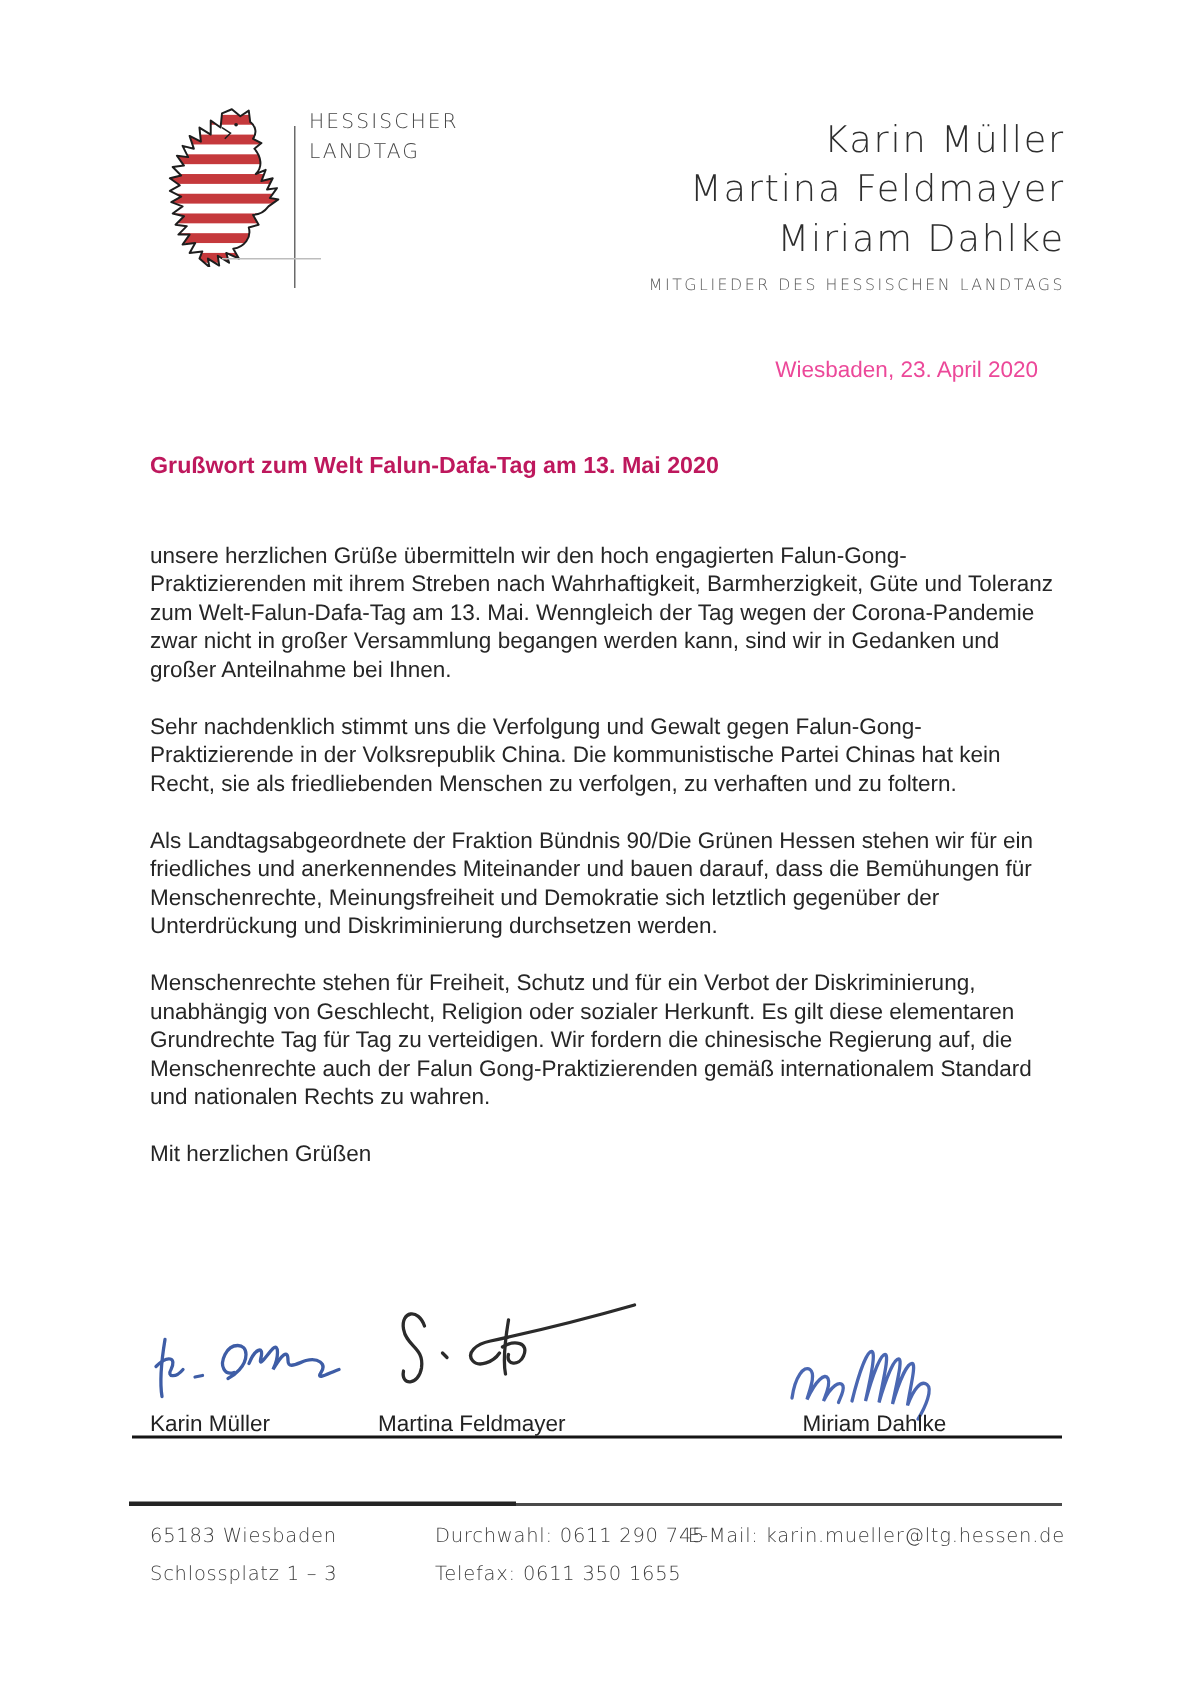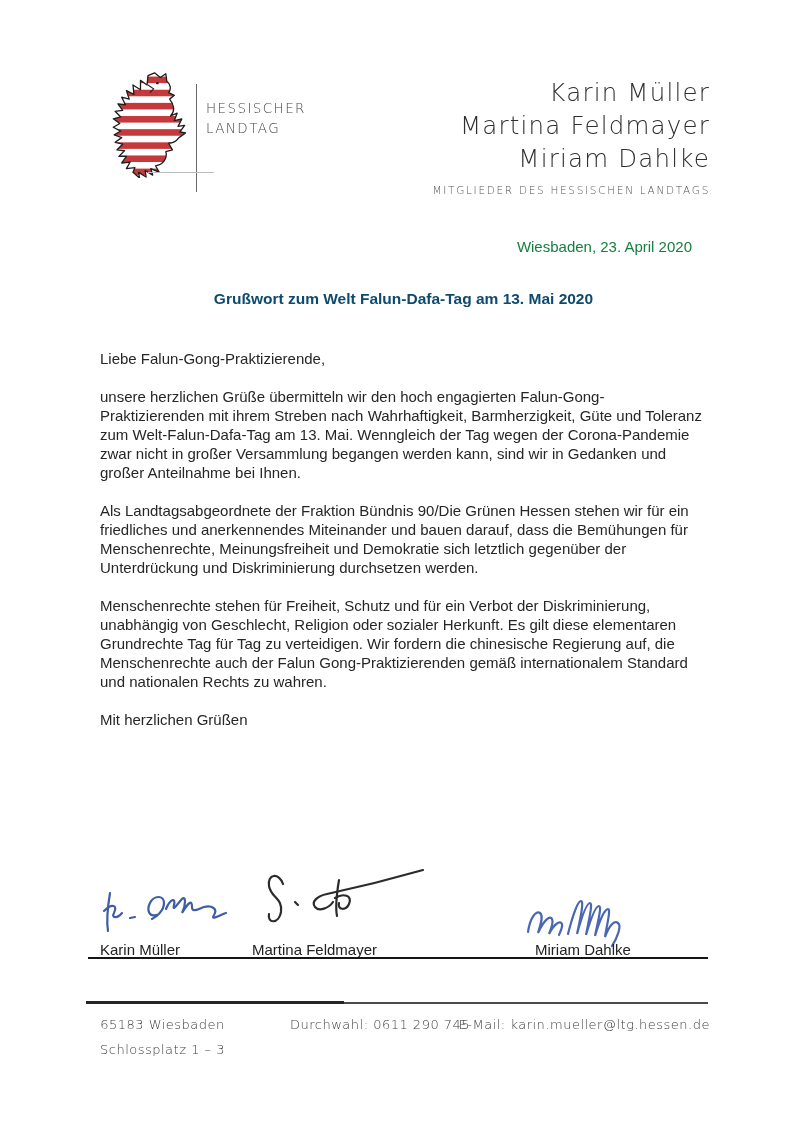--- a/index.html
+++ b/index.html
@@ -5,50 +5,50 @@
   html,body{margin:0;padding:0;background:#ffffff;}
   .page{
     position:relative;width:794px;height:1122px;background:#ffffff;
     font-family:"Liberation Sans",sans-serif;color:#262626;overflow:hidden;
   }
   
   .logo-wrap{position:absolute;left:100px;top:70px;width:96px;height:108px;}
   .logo-sep{position:absolute;left:196px;top:84px;width:1px;height:108px;background:#6a6a6a;}
   .fold-mark{position:absolute;left:148px;top:172px;width:66px;height:1px;background:#bdbdbd;}
   .org-name{
-    position:absolute;left:206px;top:98px;
+    position:absolute;left:206px;top:71px;
     font-family:"DejaVu Sans",sans-serif;font-weight:300;
     font-size:13.5px;line-height:20px;letter-spacing:1.4px;color:#454545;
   }
   .authors{
     position:absolute;right:84px;top:76px;text-align:right;
     font-family:"DejaVu Sans",sans-serif;font-weight:300;color:#2e2e2e;
   }
   .authors .author{font-size:24.5px;line-height:33px;letter-spacing:1.2px;}
   .authors-subtitle{
     margin-top:9px;font-size:10.5px;letter-spacing:1.7px;color:#555;margin-left:20px;
   }
   
-  .dateline{position:absolute;right:102px;top:238px;font-size:15px;color:#15803d;}
+  .dateline{position:absolute;right:102px;top:238px;font-size:15px;color:#ec4899;}
   .letter-body{position:absolute;left:100px;top:285px;width:607px;font-size:15px;line-height:19px;}
-  .subject{font-weight:700;font-size:15.5px;color:#0c4a6e;margin:4px 0 41px 0;text-align:center;}
+  .subject{font-weight:700;font-size:15.5px;color:#be185d;margin:16px 0 41px 0;}
   .para{margin:0 0 19px 0;}
   .closing{margin:19px 0 0 0;}
   
   .sig{position:absolute;}
   .sig svg{display:block;}
   .sig-name{position:absolute;top:941px;font-size:15px;color:#222;}
   .rule-sign{position:absolute;left:88px;top:957px;width:620px;height:2px;background:#151515;}
   .rule-footer{position:absolute;left:86px;top:1002px;width:622px;height:1.5px;background:#4a4a4a;}
   .rule-footer-dark{position:absolute;left:86px;top:1001px;width:258px;height:3px;background:#242424;}
   
   .footer-col{
     position:absolute;top:1012px;
     font-family:"DejaVu Sans",sans-serif;font-weight:300;
-    font-size:13px;line-height:25px;letter-spacing:0.5px;color:#3e3e3e;text-align:center;
+    font-size:13px;line-height:25px;letter-spacing:0.5px;color:#3e3e3e;
   }
   .footer-address{left:100px;}
   .footer-phone{left:290px;}
   .footer-online{right:84px;}
 </style>
 </head>
 <body>
 
 <div class="page">
 
@@ -85,22 +85,22 @@
     <div class="author">Karin Müller</div>
     <div class="author">Martina Feldmayer</div>
     <div class="author">Miriam Dahlke</div>
     <div class="authors-subtitle">MITGLIEDER DES HESSISCHEN LANDTAGS</div>
   </div>
 
   <div class="dateline">Wiesbaden, 23. April 2020</div>
 
   <div class="letter-body">
     <p class="subject">Grußwort zum Welt Falun-Dafa-Tag am 13. Mai 2020</p>
-    <p class="para">Liebe Falun-Gong-Praktizierende,</p>
     <p class="para">unsere herzlichen Grüße übermitteln wir den hoch engagierten Falun-Gong-Praktizierenden mit ihrem Streben nach Wahrhaftigkeit, Barmherzigkeit, Güte und Toleranz zum Welt-Falun-Dafa-Tag am 13. Mai. Wenngleich der Tag wegen der Corona-Pandemie zwar nicht in großer Versammlung begangen werden kann, sind wir in Gedanken und großer Anteilnahme bei Ihnen.</p>
+    <p class="para">Sehr nachdenklich stimmt uns die Verfolgung und Gewalt gegen Falun-Gong-Praktizierende in der Volksrepublik China. Die kommunistische Partei Chinas hat kein Recht, sie als friedliebenden Menschen zu verfolgen, zu verhaften und zu foltern.</p>
     <p class="para">Als Landtagsabgeordnete der Fraktion Bündnis 90/Die Grünen Hessen stehen wir für ein friedliches und anerkennendes Miteinander und bauen darauf, dass die Bemühungen für Menschenrechte, Meinungsfreiheit und Demokratie sich letztlich gegenüber der Unterdrückung und Diskriminierung durchsetzen werden.</p>
     <p class="para">Menschenrechte stehen für Freiheit, Schutz und für ein Verbot der Diskriminierung, unabhängig von Geschlecht, Religion oder sozialer Herkunft. Es gilt diese elementaren Grundrechte Tag für Tag zu verteidigen. Wir fordern die chinesische Regierung auf, die Menschenrechte auch der Falun Gong-Praktizierenden gemäß internationalem Standard und nationalen Rechts zu wahren.</p>
     <p class="para closing">Mit herzlichen Grüßen</p>
   </div>
 
   <div class="sig" style="left:100px;top:885px;">
     <svg width="135" height="55" viewBox="0 0 135 55">
       <g fill="none" stroke-width="2.2" stroke-linecap="round" stroke="#3e5da6">
         <path d="M10,8 C8,20 6,34 8,46"></path>
         <path d="M4,26 C12,18 18,20 14,28 C11,33 17,34 22,28"></path>
@@ -137,18 +137,19 @@
   <div class="rule-sign"></div>
   <div class="rule-footer"></div>
   <div class="rule-footer-dark"></div>
 
   <div class="footer-col footer-address">
     <div>65183 Wiesbaden</div>
     <div>Schlossplatz 1 – 3</div>
   </div>
   <div class="footer-col footer-phone">
     <div>Durchwahl: 0611 290 745</div>
+    <div>Telefax: 0611 350 1655</div>
   </div>
   <div class="footer-col footer-online">
     <div>E-Mail: karin.mueller@ltg.hessen.de</div>
   </div>
 
 </div>
 
 </body></html>

